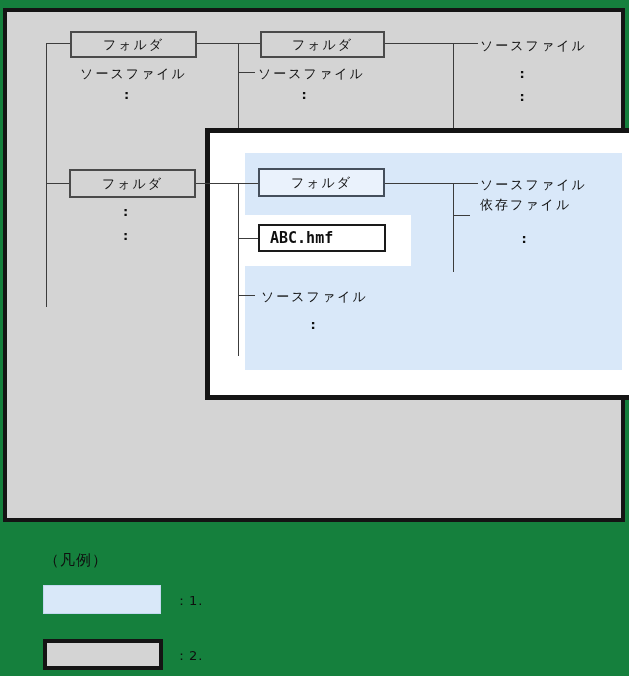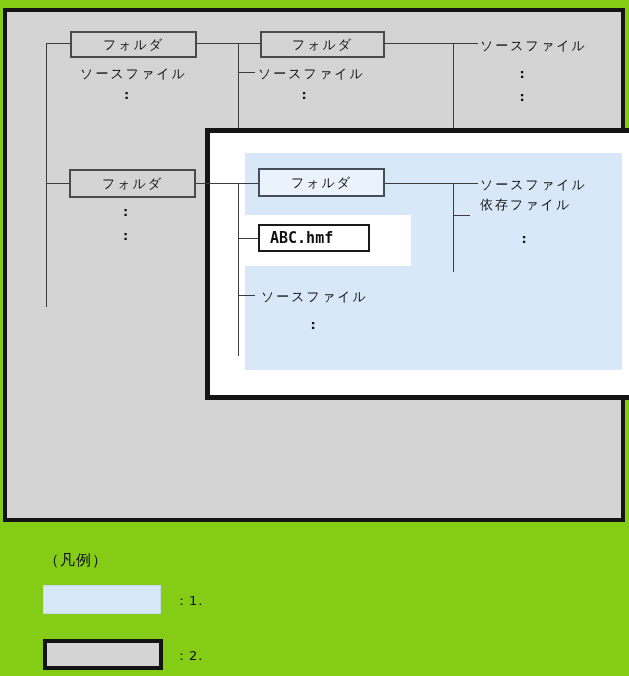--- a/index.html
+++ b/index.html
@@ -1,16 +1,16 @@
 <!DOCTYPE html>
 <html><head>
 <meta charset="utf-8">
 <style>
   html,body{margin:0;padding:0;background:#ffffff;}
-  #screen{position:relative;width:629px;height:676px;background:#84cc16;overflow:hidden;
+  #screen{position:relative;width:629px;height:676px;background:#15803d;overflow:hidden;
           font-family:"DejaVu Sans","Liberation Sans",sans-serif;color:#0f0f0f;}
   *{box-sizing:border-box;}
 
   
   .gray-panel{position:absolute;left:3px;top:8px;width:622px;height:514px;
               background:#d4d4d4;border:4px solid #141414;}
   .white-panel{position:absolute;left:205px;top:128px;width:424px;height:272px;
                background:#ffffff;border:5px solid #141414;border-right:none;}
   .blue-region{position:absolute;left:245px;top:153px;width:377px;height:217px;
                background:#d9e8f9;}
@@ -67,21 +67,21 @@
   <div class="lh" style="left:238px;top:238px;width:20px;"></div>
   <div class="lh" style="left:238px;top:295px;width:17px;"></div>
   <div class="lh" style="left:385px;top:183px;width:93px;"></div>
   <div class="lv" style="left:453px;top:183px;height:89px;"></div>
   <div class="lh" style="left:453px;top:215px;width:17px;"></div>
 
   <div class="node gray-node" style="left:70px;top:31px;width:127px;height:27px;">フォルダ</div>
   <div class="node gray-node" style="left:260px;top:31px;width:125px;height:27px;">フォルダ</div>
   <div class="node gray-node" style="left:69px;top:169px;width:127px;height:29px;">フォルダ</div>
   <div class="node blue-node" style="left:258px;top:168px;width:127px;height:29px;">フォルダ</div>
-  <div class="node file-node" style="left:258px;top:224px;width:112px;height:28px;">ABC.hmf</div>
+  <div class="node file-node" style="left:258px;top:224px;width:128px;height:28px;">ABC.hmf</div>
 
   <div class="lbl" style="left:70px;top:65px;width:127px;text-align:center;">ソースファイル</div>
   <div class="colon" style="left:70px;top:87px;width:113px;">:</div>
 
   <div class="lbl" style="left:258px;top:65px;">ソースファイル</div>
   <div class="colon" style="left:258px;top:87px;width:92px;">:</div>
 
   <div class="lbl" style="left:480px;top:37px;">ソースファイル</div>
   <div class="colon" style="left:480px;top:66px;width:84px;">:</div>
   <div class="colon" style="left:480px;top:89px;width:84px;">:</div>

